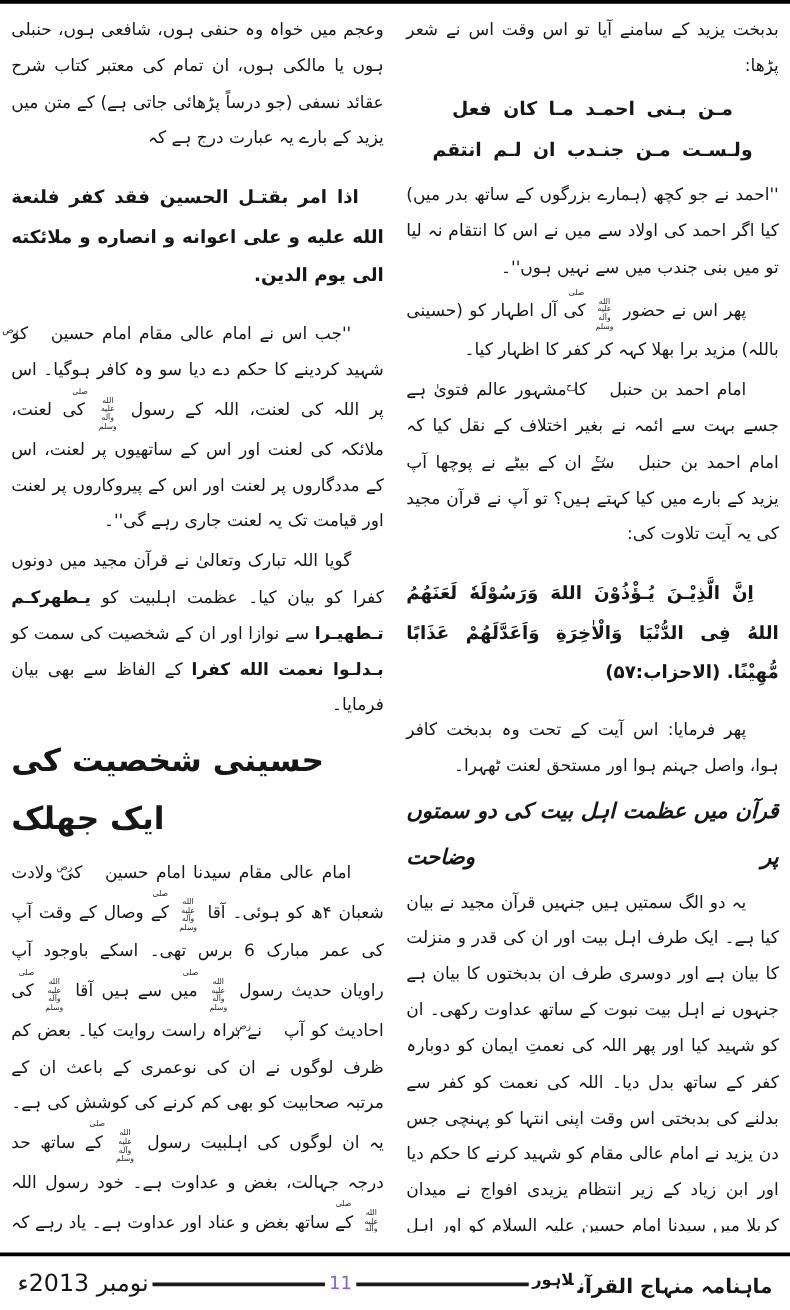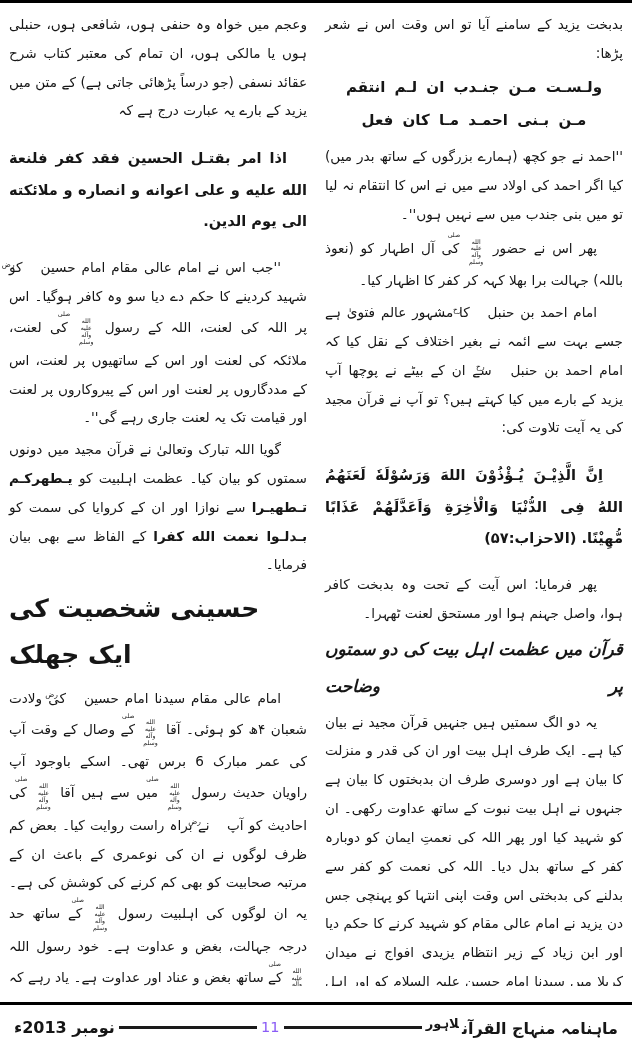--- a/index.html
+++ b/index.html
@@ -84,47 +84,47 @@
     direction: rtl;
     display: flex;
     align-items: center;
     justify-content: space-between;
     padding: 11px 14px 0 14px;
   }
   .mag { font-size: 16px; font-weight: bold; white-space: nowrap; }
   .mag-sub { font-size: 13px; vertical-align: super; margin-right: 3px; font-weight: bold; }
   .hline { width: 138px; height: 3px; background: #1a1a1a; }
   .pagenum { font-size: 14.5px; direction: ltr; color: #8b5cf6; }
-  .date { font-size: 16px; font-weight: bold; white-space: nowrap; }
+  .date { font-size: 19px; font-weight: normal; white-space: nowrap; }
 </style>
 </head>
 <body>
 
 <div class="top-rule"></div>
 
 <div class="columns">
   <div class="col" id="col-right">
       <p class="para"><span class="seg">بدبخت یزید کے سامنے آیا تو اس وقت اس نے شعر پڑھا:</span></p>
       <div class="poem">
+        <div class="poem-line">مـن بـنی احمـد مـا کان فعل</div>
         <div class="poem-line">ولـسـت مـن جنـدب ان لـم انتقم</div>
-        <div class="poem-line">مـن بـنی احمـد مـا کان فعل</div>
       </div>
       <p class="para"><span class="seg">''احمد نے جو کچھ (ہمارے بزرگوں کے ساتھ بدر میں) کیا اگر احمد کی اولاد سے میں نے اس کا انتقام نہ لیا تو میں بنی جندب میں سے نہیں ہوں''۔</span></p>
-      <p class="para indent"><span class="seg">پھر اس نے حضور </span><span class="sym sym-pbuh">صلى الله عليه وآله وسلم</span><span class="seg"> کی آل اطہار کو (نعوذ باللہ) جہالت برا بھلا کہہ کر کفر کا اظہار کیا۔</span></p>
+      <p class="para indent"><span class="seg">پھر اس نے حضور </span><span class="sym sym-pbuh">صلى الله عليه وآله وسلم</span><span class="seg"> کی آل اطہار کو (حسینی باللہ) مزید برا بھلا کہہ کر کفر کا اظہار کیا۔</span></p>
       <p class="para indent"><span class="seg">امام احمد بن حنبل</span><span class="sym sym-small">رح</span><span class="seg"> کا مشہور عالم فتویٰ ہے جسے بہت سے ائمہ نے بغیر اختلاف کے نقل کیا کہ امام احمد بن حنبل</span><span class="sym sym-small">رح</span><span class="seg"> سے ان کے بیٹے نے پوچھا آپ یزید کے بارے میں کیا کہتے ہیں؟ تو آپ نے قرآن مجید کی یہ آیت تلاوت کی:</span></p>
       <div class="arabic-quote">اِنَّ الَّذِيْـنَ يُـؤْذُوْنَ اللهَ وَرَسُوْلَهٗ لَعَنَهُمُ اللهُ فِی الدُّنْيَا وَالْاٰخِرَةِ وَاَعَدَّلَهُمْ عَذَابًا مُّهِيْنًا. (الاحزاب:۵۷)</div>
       <p class="para indent"><span class="seg">پھر فرمایا: اس آیت کے تحت وہ بدبخت کافر ہوا، واصل جہنم ہوا اور مستحق لعنت ٹھہرا۔</span></p>
       <div class="heading-minor">قرآن میں عظمت اہل بیت کی دو سمتوں پر وضاحت</div>
       <p class="para indent"><span class="seg">یہ دو الگ سمتیں ہیں جنہیں قرآن مجید نے بیان کیا ہے۔ ایک طرف اہل بیت اور ان کی قدر و منزلت کا بیان ہے اور دوسری طرف ان بدبختوں کا بیان ہے جنہوں نے اہل بیت نبوت کے ساتھ عداوت رکھی۔ ان کو شہید کیا اور پھر اللہ کی نعمتِ ایمان کو دوبارہ کفر کے ساتھ بدل دیا۔ اللہ کی نعمت کو کفر سے بدلنے کی بدبختی اس وقت اپنی انتہا کو پہنچی جس دن یزید نے امام عالی مقام کو شہید کرنے کا حکم دیا اور ابن زیاد کے زیر انتظام یزیدی افواج نے میدان کربلا میں سیدنا امام حسین علیہ السلام کو اور اہل بیت نبوت کے خانوادہ کو شہید کروایا۔</span></p>
     </div>
   <div class="col" id="col-left">
       <p class="para"><span class="seg">وعجم میں خواہ وہ حنفی ہوں، شافعی ہوں، حنبلی ہوں یا مالکی ہوں، ان تمام کی معتبر کتاب شرح عقائد نسفی (جو درساً پڑھائی جاتی ہے) کے متن میں یزید کے بارے یہ عبارت درج ہے کہ</span></p>
       <div class="arabic-quote">اذا امر بقتـل الحسين فقد کفر فلنعة الله عليه و علی اعوانه و انصاره و ملائکته الی يوم الدين.</div>
       <p class="para indent"><span class="seg">''جب اس نے امام عالی مقام امام حسین</span><span class="sym sym-small">رض</span><span class="seg"> کو شہید کردینے کا حکم دے دیا سو وہ کافر ہوگیا۔ اس پر اللہ کی لعنت، اللہ کے رسول </span><span class="sym sym-pbuh">صلى الله عليه وآله وسلم</span><span class="seg"> کی لعنت، ملائکہ کی لعنت اور اس کے ساتھیوں پر لعنت، اس کے مددگاروں پر لعنت اور اس کے پیروکاروں پر لعنت اور قیامت تک یہ لعنت جاری رہے گی''۔</span></p>
-      <p class="para indent"><span class="seg">گویا اللہ تبارک وتعالیٰ نے قرآن مجید میں دونوں سمتوں کو بیان کیا۔ عظمت اہلبیت کو </span><span class="seg bold">یـطهرکـم تـطهیـرا</span><span class="seg"> سے نوازا اور ان کے کروایا کی سمت کو </span><span class="seg bold">بـدلـوا نعمت الله کفرا</span><span class="seg"> کے الفاظ سے بھی بیان فرمایا۔</span></p>
+      <p class="para indent"><span class="seg">گویا اللہ تبارک وتعالیٰ نے قرآن مجید میں دونوں کفرا کو بیان کیا۔ عظمت اہلبیت کو </span><span class="seg bold">یـطهرکـم تـطهیـرا</span><span class="seg"> سے نوازا اور ان کے شخصیت کی سمت کو </span><span class="seg bold">بـدلـوا نعمت الله کفرا</span><span class="seg"> کے الفاظ سے بھی بیان فرمایا۔</span></p>
       <div class="heading-major">حسینی شخصیت کی ایک جھلک</div>
       <p class="para indent"><span class="seg">امام عالی مقام سیدنا امام حسین</span><span class="sym sym-small">رض</span><span class="seg"> کی ولادت شعبان ۴ھ کو ہوئی۔ آقا </span><span class="sym sym-pbuh">صلى الله عليه وآله وسلم</span><span class="seg"> کے وصال کے وقت آپ کی عمر مبارک 6 برس تھی۔ اسکے باوجود آپ راویان حدیث رسول </span><span class="sym sym-pbuh">صلى الله عليه وآله وسلم</span><span class="seg"> میں سے ہیں آقا </span><span class="sym sym-pbuh">صلى الله عليه وآله وسلم</span><span class="seg"> کی احادیث کو آپ</span><span class="sym sym-small">رض</span><span class="seg"> نے براہ راست روایت کیا۔ بعض کم ظرف لوگوں نے ان کی نوعمری کے باعث ان کے مرتبہ صحابیت کو بھی کم کرنے کی کوشش کی ہے۔ یہ ان لوگوں کی اہلبیت رسول </span><span class="sym sym-pbuh">صلى الله عليه وآله وسلم</span><span class="seg"> کے ساتھ حد درجہ جہالت، بغض و عداوت ہے۔ خود رسول اللہ </span><span class="sym sym-pbuh">صلى الله عليه وآله وسلم</span><span class="seg"> کے ساتھ بغض و عناد اور عداوت ہے۔ یاد رہے کہ حدیث کی روایت کرنے میں چھ برس کی عمر ہونا مانع نہیں ہے۔ صحابہ نے وہ احادیث بھی روایت کی ہیں جو انہوں نے 5 برس کی عمر میں آقا علیہ السلام سے سنی تھیں۔ سیدنا امام حسین</span></p>
     </div>
 </div>
 
 <div class="footer">
   <div class="footer-rule"></div>
   <div class="footer-row">
     <span class="mag"><span>ماہنامہ منہاج القرآن</span><span class="mag-sub">لاہور</span></span>
     <span class="hline"></span>

